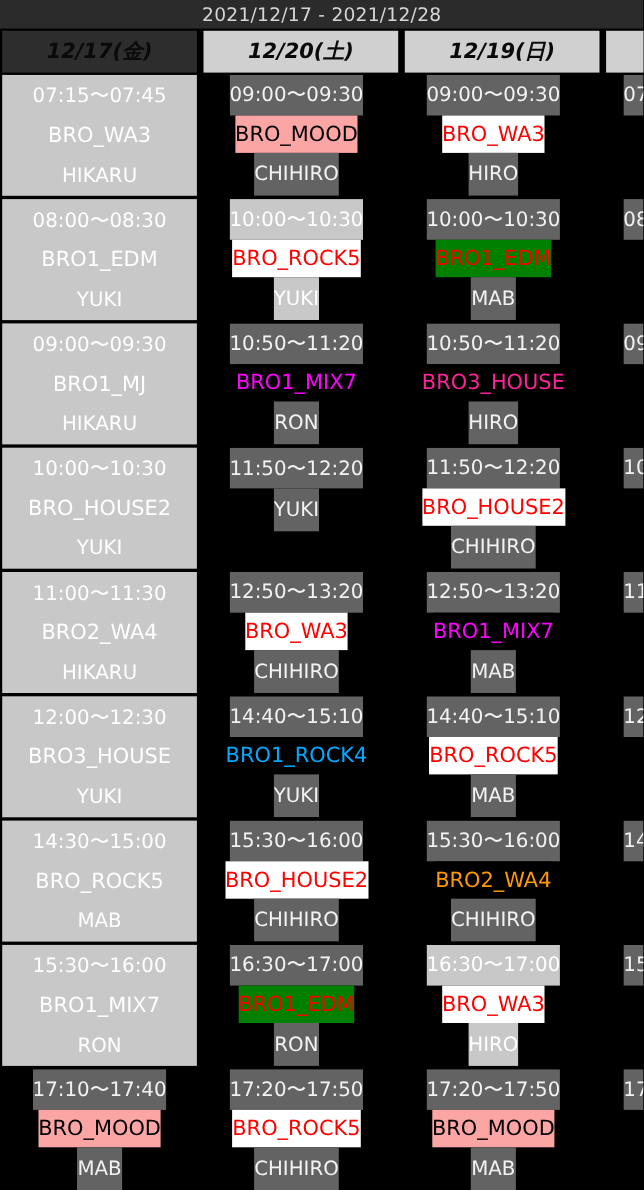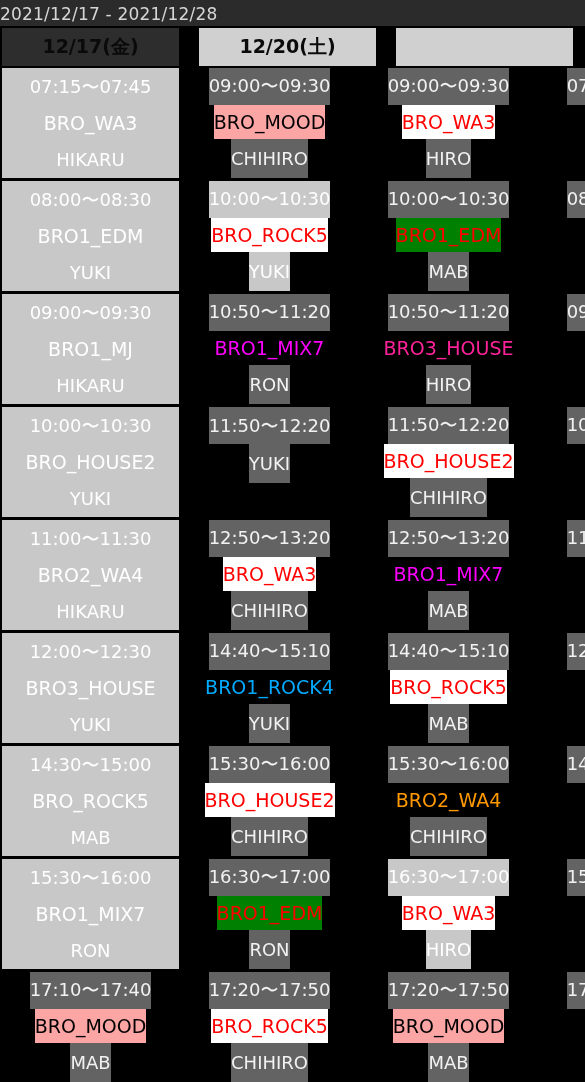--- a/index.html
+++ b/index.html
@@ -21,34 +21,36 @@
   }
 
   
   .title-bar {
     height: 28px;
     min-height: 28px;
     background: #2b2b2b;
     color: #d6d6d6;
     font-size: 17px;
     line-height: 28px;
+    text-align: center;
     letter-spacing: 0.2px;
     border-bottom: 2px solid #000;
     white-space: nowrap;
     overflow: hidden;
   }
 
   
   .day-header-row {
     height: 40px;
     min-height: 40px;
     display: flex;
-    gap: 20px;
+    gap: 6px;
     padding: 0 2px 2px 2px;
     background: #000;
+    font-style: italic;
   }
   .day-header {
     width: 177px;
     min-width: 177px;
     height: 38px;
     display: flex;
     align-items: center;
     justify-content: center;
     font-size: 19px;
     font-weight: bold;
@@ -125,20 +127,21 @@
 </head>
 <body>
 
 <div id="app">
 
   <div class="title-bar">2021/12/17 - 2021/12/28</div>
 
   <div class="day-header-row">
       <div class="day-header past">12/17(金)</div>
       <div class="day-header normal">12/20(土)</div>
+      <div class="day-header normal">12/19(日)</div>
       <div class="day-header normal"></div>
     </div>
 
   <div class="grid-body">
       <div class="day-col">
         <div class="cell flat">
           <div class="time bg-light">07:15〜07:45</div>
           <div class="prog pb-light" style="color: rgb(255, 255, 255);">BRO_WA3</div>
           <div class="dj bg-light">HIKARU</div>
         </div>

